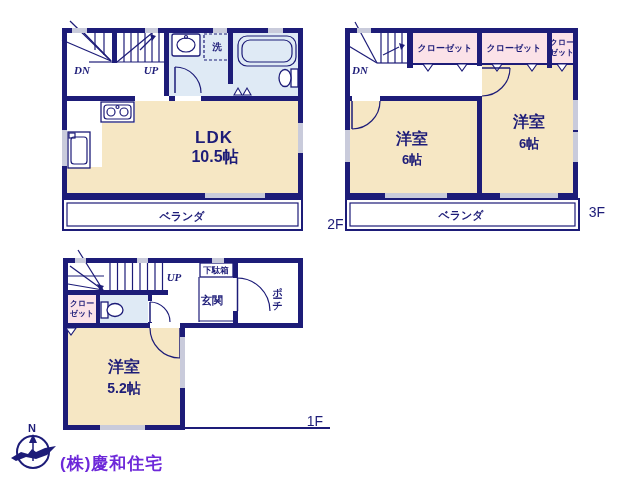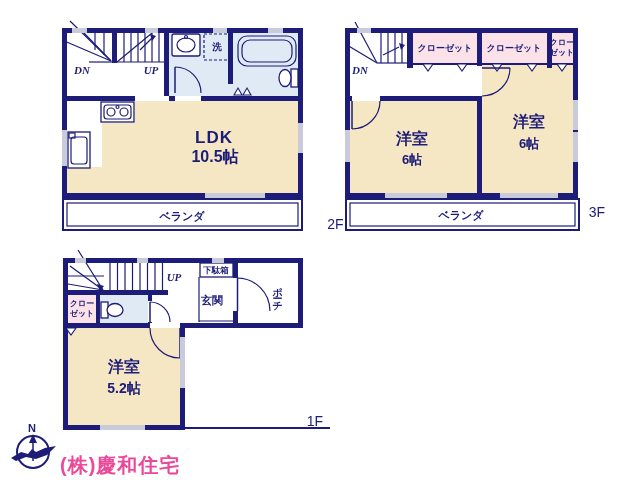--- a/index.html
+++ b/index.html
@@ -17,21 +17,21 @@
   .ln2{stroke:#1d1c78;stroke-width:2;fill:none;}
   .fixt{stroke:#1d1c78;stroke-width:1.3;fill:#ffffff;}
   .fixtn{stroke:#1d1c78;stroke-width:1.2;fill:none;}
   .notch{stroke:#1d1c78;stroke-width:1.1;fill:#ffffff;}
   .navyfill{fill:#1d1c78;}
   .lbl{position:absolute;transform:translate(-50%,-50%);color:#1d1c78;white-space:nowrap;line-height:1;}
   .jp{font-weight:600;}
   .stair{font-family:"Liberation Serif","DejaVu Serif",serif;font-style:italic;font-weight:bold;font-size:11px;}
   .flr{font-size:14px;font-weight:500;}
   .vert{writing-mode:vertical-rl;text-orientation:upright;letter-spacing:1px;}
-  .company{position:absolute;color:#ec4899;font-size:20px;font-weight:600;letter-spacing:1px;}
+  .company{position:absolute;color:#6d28d9;font-size:17px;font-weight:600;letter-spacing:1px;}
 </style>
 </head>
 <body>
 
 <div class="canvas">
 
 <svg width="640" height="480" viewBox="0 0 640 480">
 
   <g>
     <rect class="wall" x="62" y="28" width="241" height="170"></rect>

